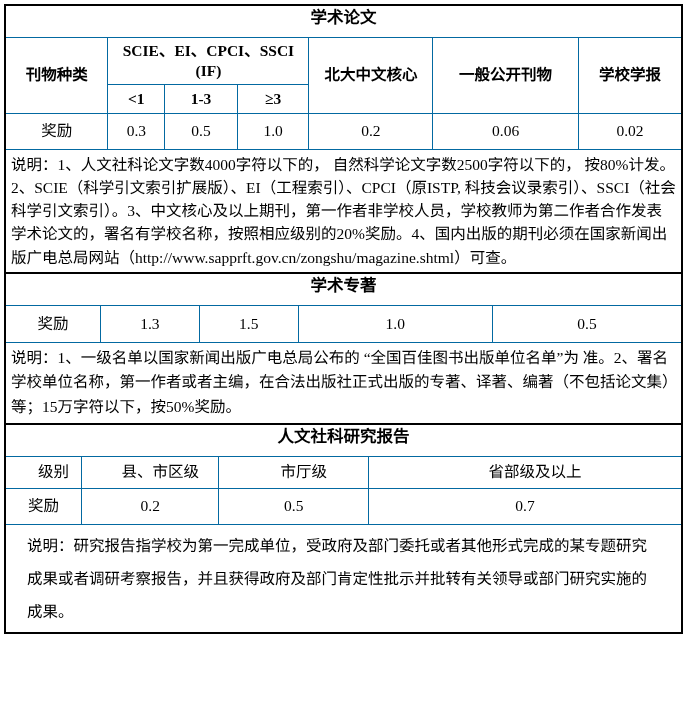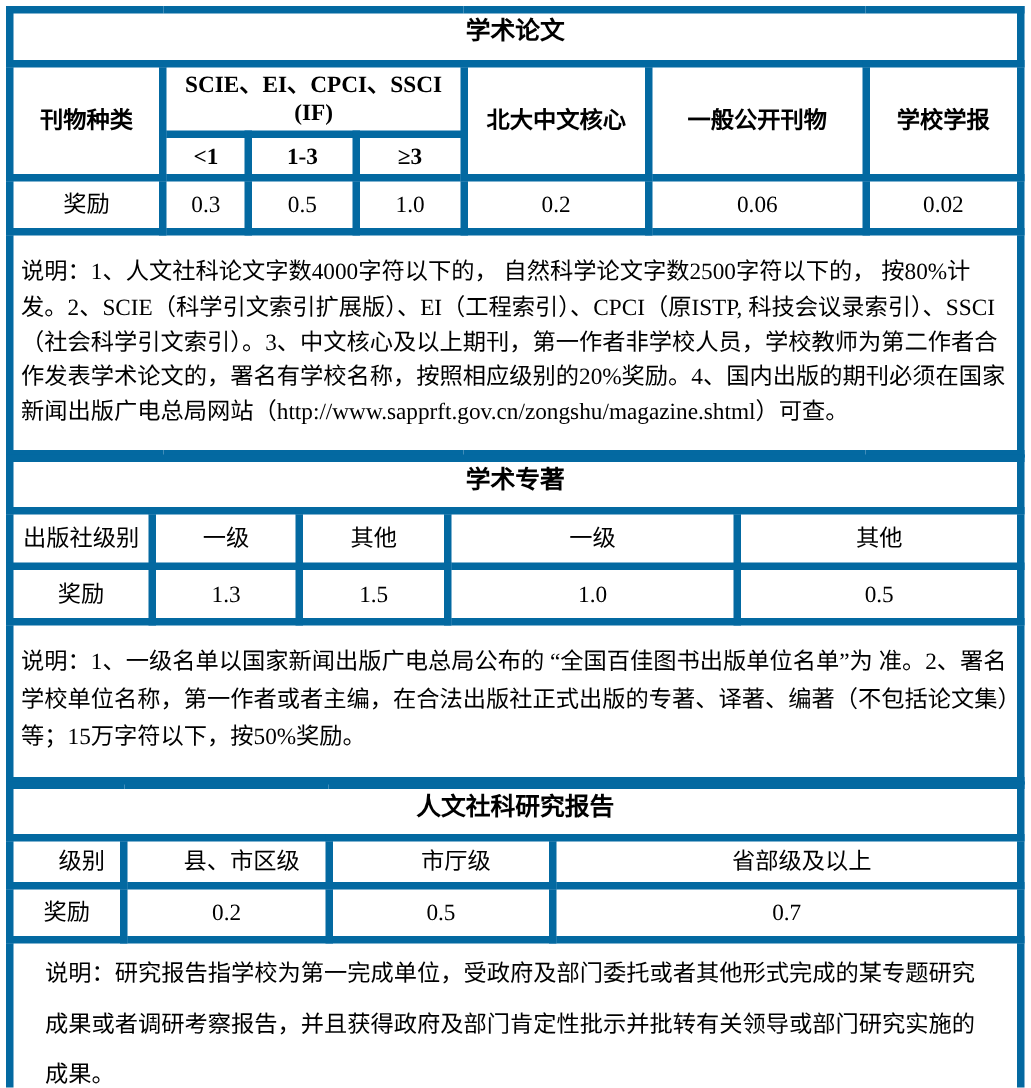--- a/index.html
+++ b/index.html
@@ -16,21 +16,21 @@
     overflow: hidden;
   }
   table {
     width: 679px;
     border-collapse: collapse;
     table-layout: fixed;
     border: 2px solid #000;
   }
   table + table { margin-top: -2px; }
   td {
-    border: 5px solid #0369a1;
+    border: 1px solid #0369a1;
     text-align: center;
     vertical-align: middle;
     font-size: 15.5px;
     padding: 2px 4px;
     line-height: 1.25;
   }
   td.title-cell {
     font-weight: bold;
     font-size: 16.5px;
     height: 29px;
@@ -42,21 +42,21 @@
   .t1 tr.val-row td  { height: 36px; }
   .t2 td.title-cell  { height: 31px; }
   .t2 tr.lbl-row td  { height: 37px; }
   .t2 tr.val-row td  { height: 37px; }
   .t3 td.title-cell  { height: 30px; }
   .t3 tr.lbl-row td  { height: 32px; padding-left: 24px; }
   .t3 tr.val-row td  { height: 36px; }
   td.note-cell {
     text-align: left;
     vertical-align: middle;
-    padding: 13px 5px;
+    padding: 3px 5px;
     line-height: 1.5;
   }
   .t2 td.note-cell { line-height: 1.6; }
   .t3 td.note-cell { line-height: 2.15; padding: 4px 21px; }
   td.pre { white-space: pre-line; }
 </style>
 </head>
 <body>
 
 <div>
@@ -108,27 +108,20 @@
       <col style="width:14.1%">
         <col style="width:14.6%">
         <col style="width:14.6%">
       <col style="width:28.7%">
         <col style="width:28.0%">
     </colgroup>
     <tbody>
         <tr>
       <td colspan="5" class="title-cell">学术专著</td>
     </tr>
-    <tr class="lbl-row">
-      <td>出版社级别</td>
-      <td>一级</td>
-      <td>其他</td>
-      <td>一级</td>
-      <td>其他</td>
-    </tr>
     <tr class="val-row">
       <td>奖励</td>
       <td>1.3</td>
       <td>1.5</td>
       <td>1.0</td>
       <td>0.5</td>
     </tr>
     <tr>
       <td colspan="5" class="note-cell">说明：1、一级名单以国家新闻出版广电总局公布的 “全国百佳图书出版单位名单”为 准。2、署名学校单位名称，第一作者或者主编，在合法出版社正式出版的专著、译著、编著（不包括论文集）等；15万字符以下，按50%奖励。</td>
     </tr>

